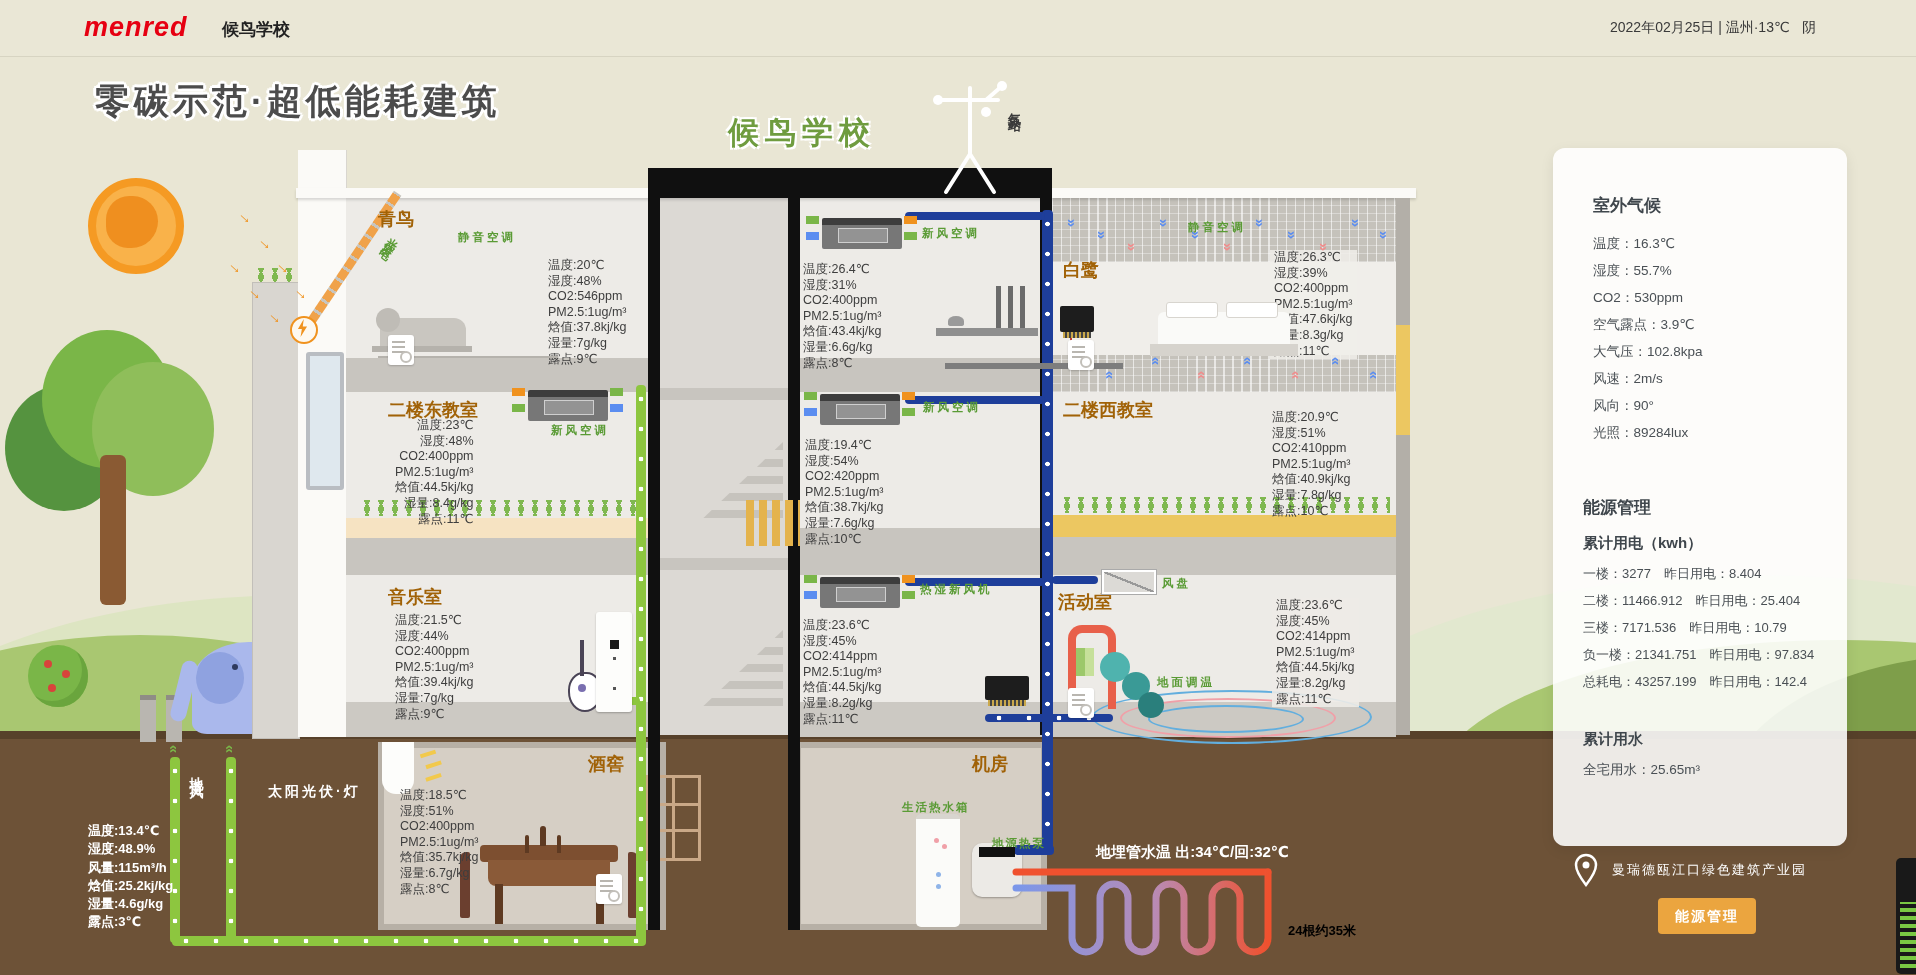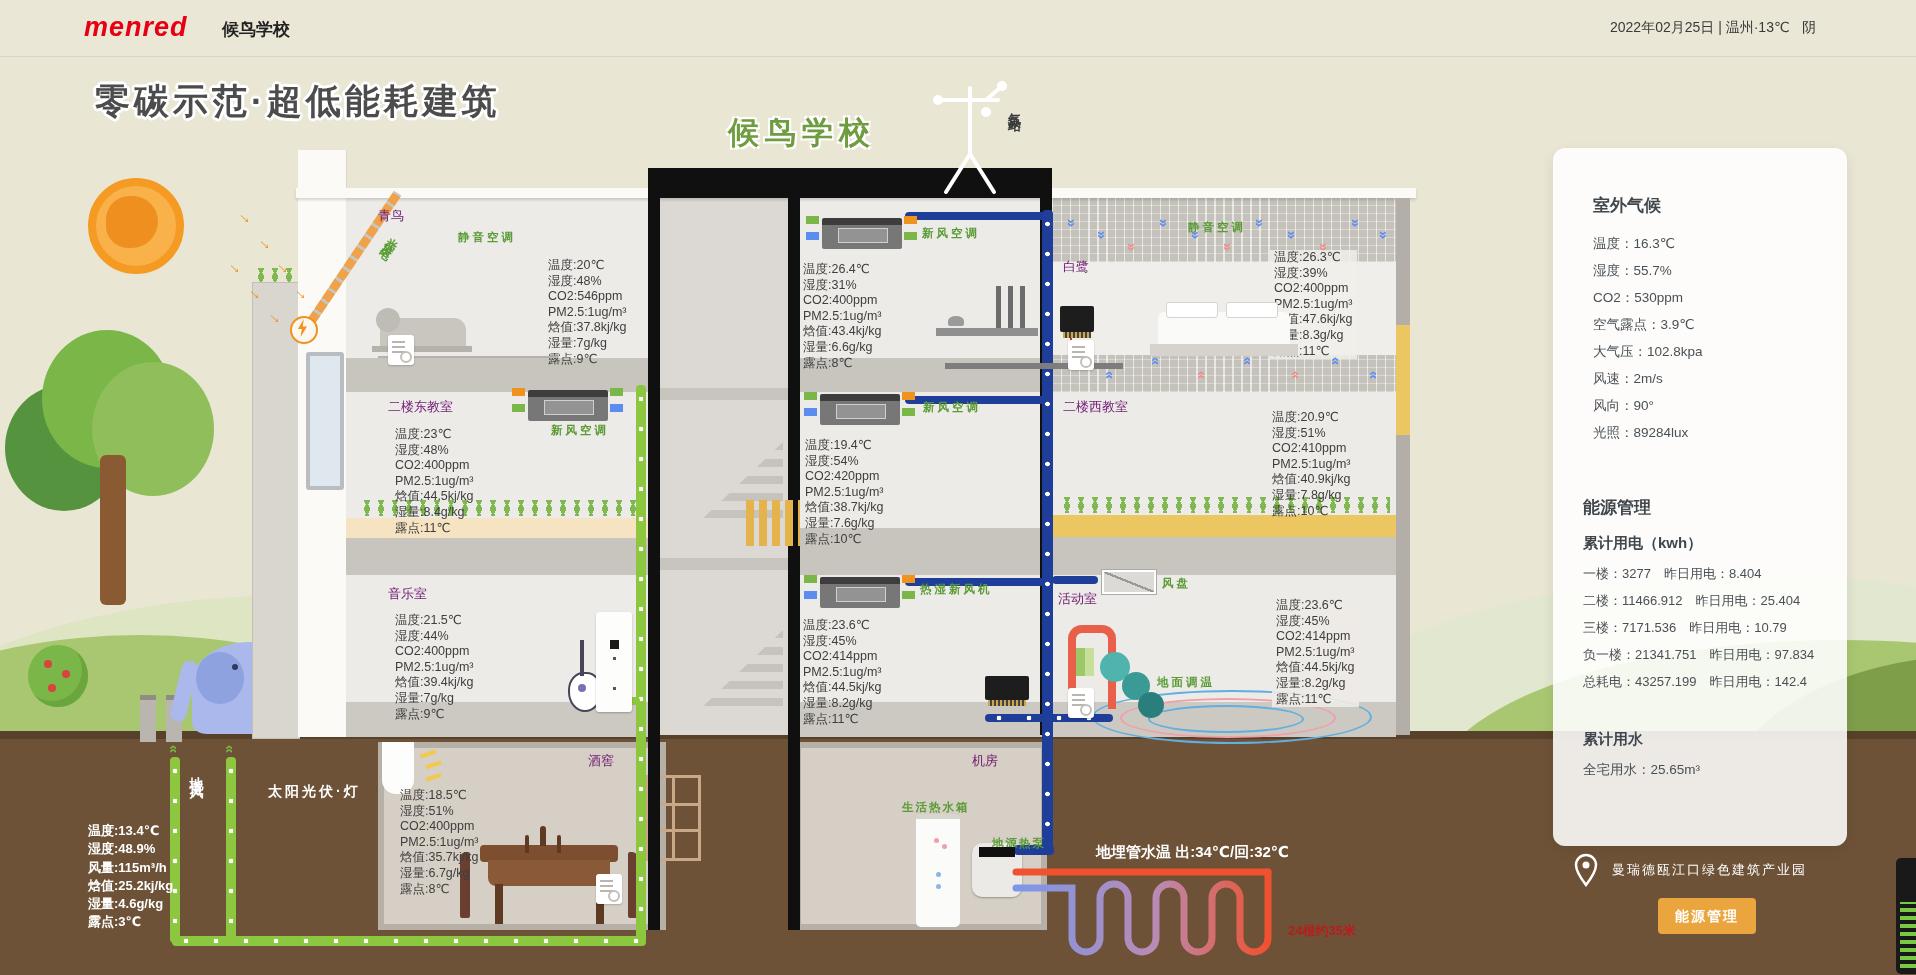--- a/index.html
+++ b/index.html
@@ -18,21 +18,21 @@
   .bldtitle{position:absolute;left:728px;top:112px;font-size:31px;font-weight:800;color:#6f9c3f;letter-spacing:6px;
     text-shadow:-2px -2px 0 #fff,2px -2px 0 #fff,-2px 2px 0 #fff,2px 2px 0 #fff;z-index:6;}
   
   .hill{position:absolute;border-radius:50%;z-index:1;}
   .ground{position:absolute;left:0;top:737px;width:1916px;height:238px;background:#6d5237;z-index:1;}
   .groundline{position:absolute;left:0;top:731px;width:1916px;height:8px;background:#57412a;z-index:2;}
   
   .roomint{position:absolute;background:#edebe7;z-index:2;}
   .slab{position:absolute;background:#c8c5bf;z-index:2;}
   .blk{position:absolute;background:#101010;z-index:3;}
-  .roomname{position:absolute;font-size:13px;font-weight:400;color:#701a75;z-index:4;}
+  .roomname{position:absolute;font-size:18px;font-weight:700;color:#a16207;z-index:4;}
   .glabel{position:absolute;font-size:11.5px;font-weight:700;color:#5a9b35;letter-spacing:3px;z-index:4;}
   .metrics{position:absolute;font-size:12.5px;line-height:15.6px;color:#3e3e3e;z-index:4;}
   .metrics div{white-space:nowrap;}
   .wmetrics{position:absolute;font-size:13px;line-height:18.3px;font-weight:700;color:#fff;z-index:4;}
   .wmetrics div{white-space:nowrap;}
   
   .pipe{position:absolute;z-index:3;border-radius:4px;}
   .pgreen{background-color:#8dc63f;}
   .pblue{background-color:#1e3e9a;}
   .pipeV{background-image:radial-gradient(circle 2.2px at 50% 14px,#fff 2.1px,transparent 2.6px);background-size:100% 30px;}
@@ -223,21 +223,21 @@
   <div class="abs" style="left:1070px;top:338px;width:2px;height:20px;background:#c0392b;z-index:4;"></div>
   <div class="doc" style="left:1068px;top:340px;"></div>
 
   <div class="roomname" style="left:388px;top:398px;">二楼东教室</div>
   <div class="ahu" style="left:528px;top:390px;"></div>
   <span class="tab" style="left:512px;top:388px;background:#f0921e;"></span>
   <span class="tab" style="left:512px;top:404px;background:#7ab648;"></span>
   <span class="tab" style="left:610px;top:388px;background:#7ab648;"></span>
   <span class="tab" style="left:610px;top:404px;background:#5b8df0;"></span>
   <div class="glabel" style="left:551px;top:423px;">新风空调</div>
-  <div class="metrics" style="left:395px;top:427px;">
+  <div class="metrics" style="left:395px;top:418px;text-align:right;">
       <div>温度:23℃</div>
       <div>湿度:48%</div>
       <div>CO2:400ppm</div>
       <div>PM2.5:1ug/m³</div>
       <div>焓值:44.5kj/kg</div>
       <div>湿量:8.4g/kg</div>
       <div>露点:11℃</div>
     </div>
   <div class="chevrow" style="--c:#7ab648;left:360px;top:500px;width:280px;height:16px;"></div>
 
@@ -378,21 +378,21 @@
         <linearGradient id="gl" x1="0" y1="0" x2="1" y2="0">
       <stop offset="0" stop-color="#7b97ea"></stop>
           <stop offset="0.55" stop-color="#b98bb4"></stop>
           <stop offset="1" stop-color="#f0512e"></stop>
     </linearGradient>
       </defs>
     <path d="M6,32 H258" stroke="#f0512e" stroke-width="7" fill="none" stroke-linecap="round"></path>
     <path d="M258,32 V98 a14,14 0 0 1 -28,0 V58 a14,14 0 0 0 -28,0 V98 a14,14 0 0 1 -28,0 V58 a14,14 0 0 0 -28,0 V98 a14,14 0 0 1 -28,0 V58 a14,14 0 0 0 -28,0 V98 a14,14 0 0 1 -28,0 V48 H6" stroke="url(#gl)" stroke-width="7" fill="none" stroke-linecap="round"></path>
   </svg>
   <div class="abs" style="left:1096px;top:843px;font-size:15px;font-weight:800;color:#fff;z-index:5;">地埋管水温 出:34℃/回:32℃</div>
-  <div class="abs" style="left:1288px;top:922px;font-size:13px;font-weight:700;color:#b91c1c;z-index:5;">24根约35米</div>
+  <div class="abs" style="left:1288px;top:922px;font-size:13px;font-weight:700;color:#000000;z-index:5;">24根约35米</div>
 
   <div class="abs vtext" style="left:188px;top:766px;font-size:14px;font-weight:700;color:#fff;letter-spacing:4px;z-index:4;">地道风</div>
   <div class="abs" style="left:268px;top:783px;font-size:14px;font-weight:700;color:#fff;letter-spacing:3px;z-index:4;">太阳光伏·灯</div>
   <div class="wmetrics" style="left:88px;top:822px;">
       <div>温度:13.4℃</div>
       <div>湿度:48.9%</div>
       <div>风量:115m³/h</div>
       <div>焓值:25.2kj/kg</div>
       <div>湿量:4.6g/kg</div>
       <div>露点:3℃</div>

